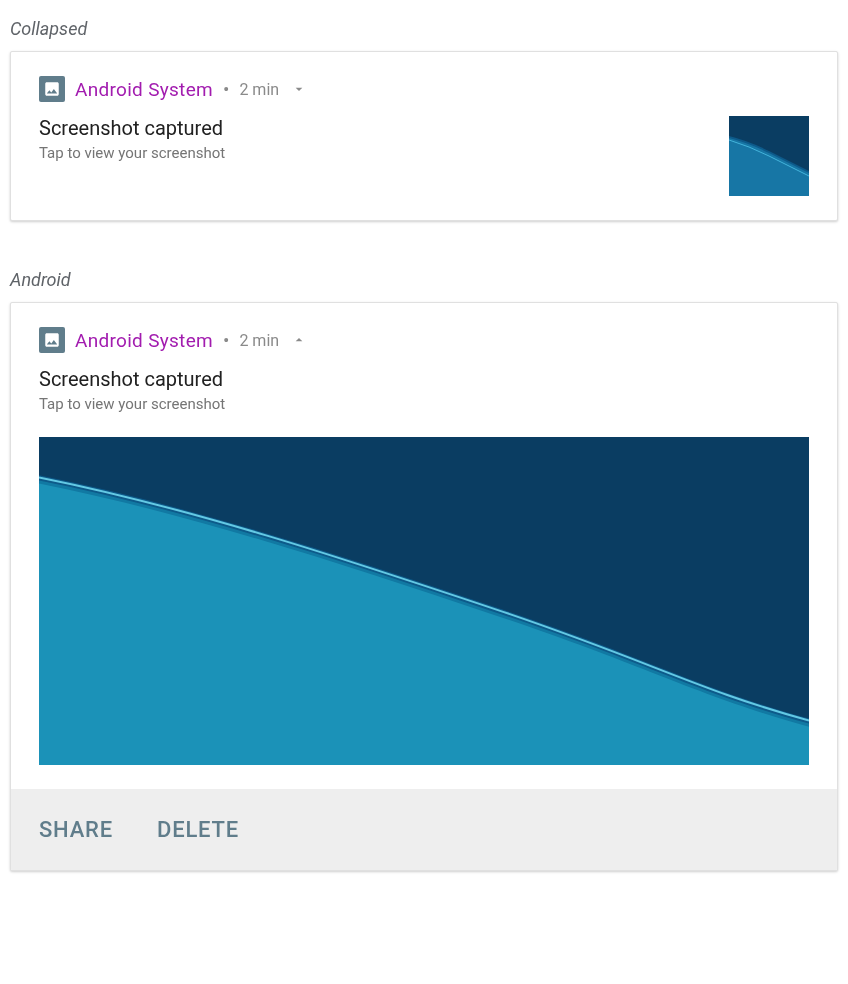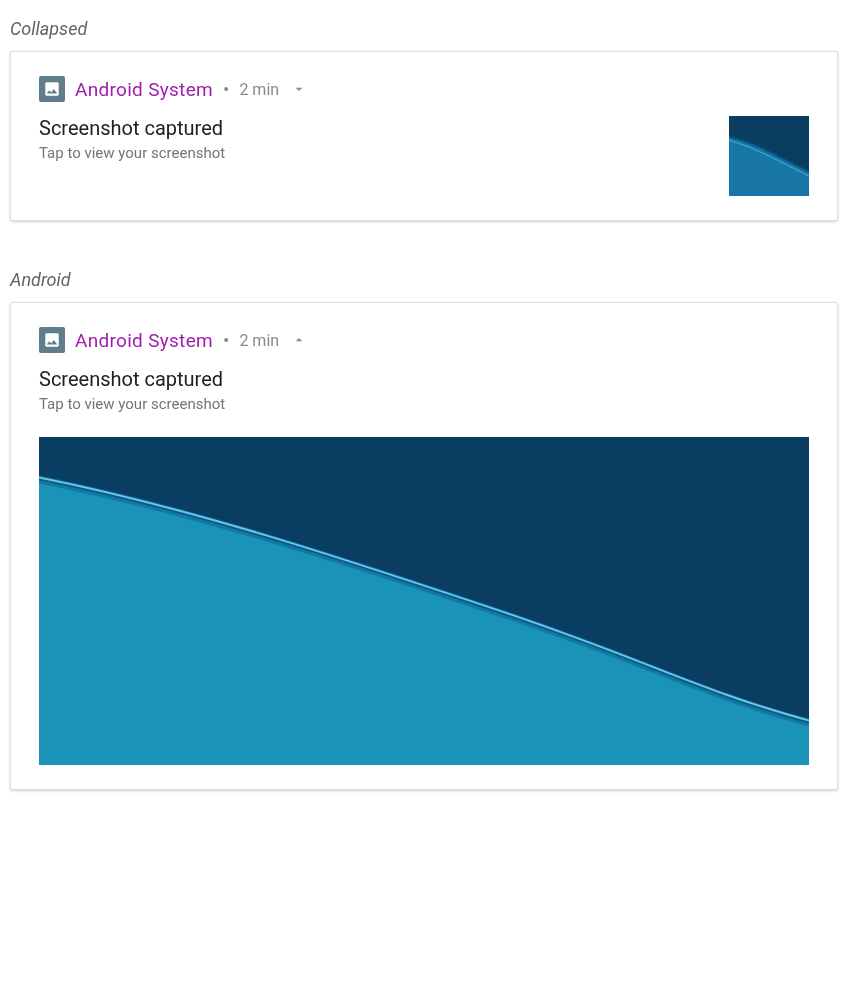--- a/index.html
+++ b/index.html
@@ -198,13 +198,17 @@
     <div class="large-image">
       <svg class="wave-svg" viewBox="0 0 760 328" preserveAspectRatio="xMidYMid slice">
         <rect width="760" height="328" fill="#0a3d62"></rect>
         <path d="M0,40 C150,70 300,120 450,170 S650,250 760,280 L760,328 L0,328 Z" fill="#0d5a8a"></path>
         <path d="M0,45 C150,75 300,125 450,175 S650,255 760,285 L760,328 L0,328 Z" fill="#1593b8" opacity="0.55"></path>
         <path d="M0,48 C150,78 300,128 450,178 S650,258 760,288 L760,328 L0,328 Z" fill="#2bb8d6" opacity="0.4"></path>
         <path d="M0,42 C150,72 300,122 450,172 S650,252 760,282" stroke="#6dd5ed" stroke-width="2" fill="none" opacity="0.9"></path>
       </svg>
     </div>
   </div>
+  <div class="actions">
+    <button class="action-btn">SHARE</button>
+    <button class="action-btn">DELETE</button>
+  </div>
 </div>
 
 </body></html>

